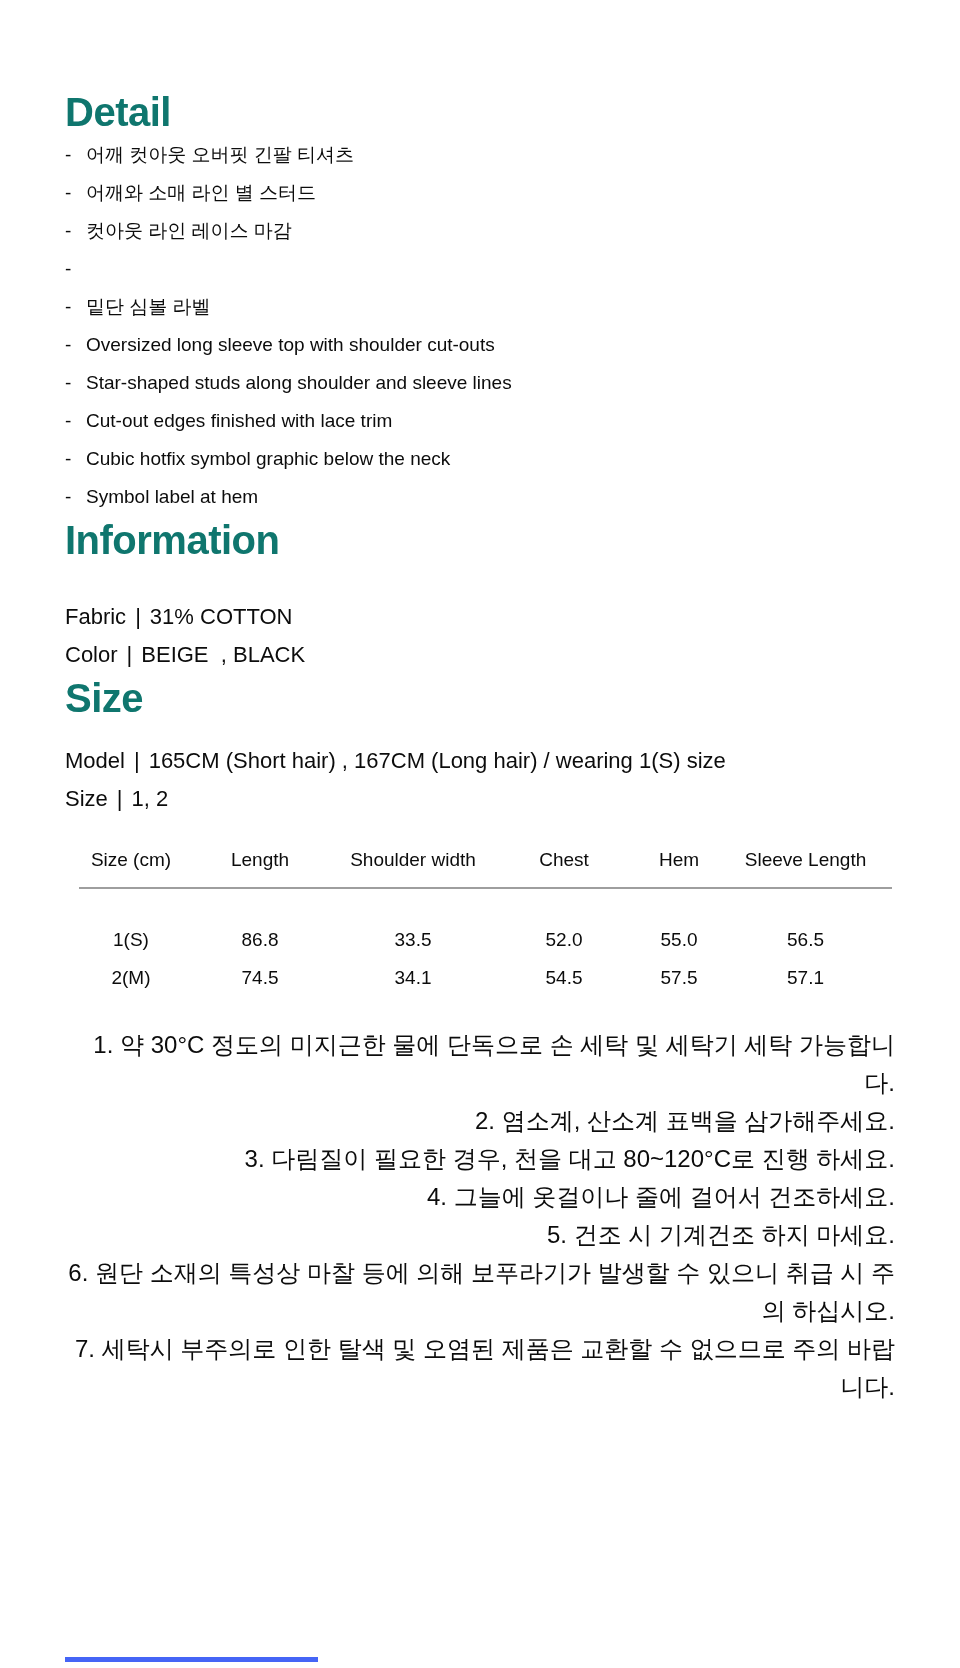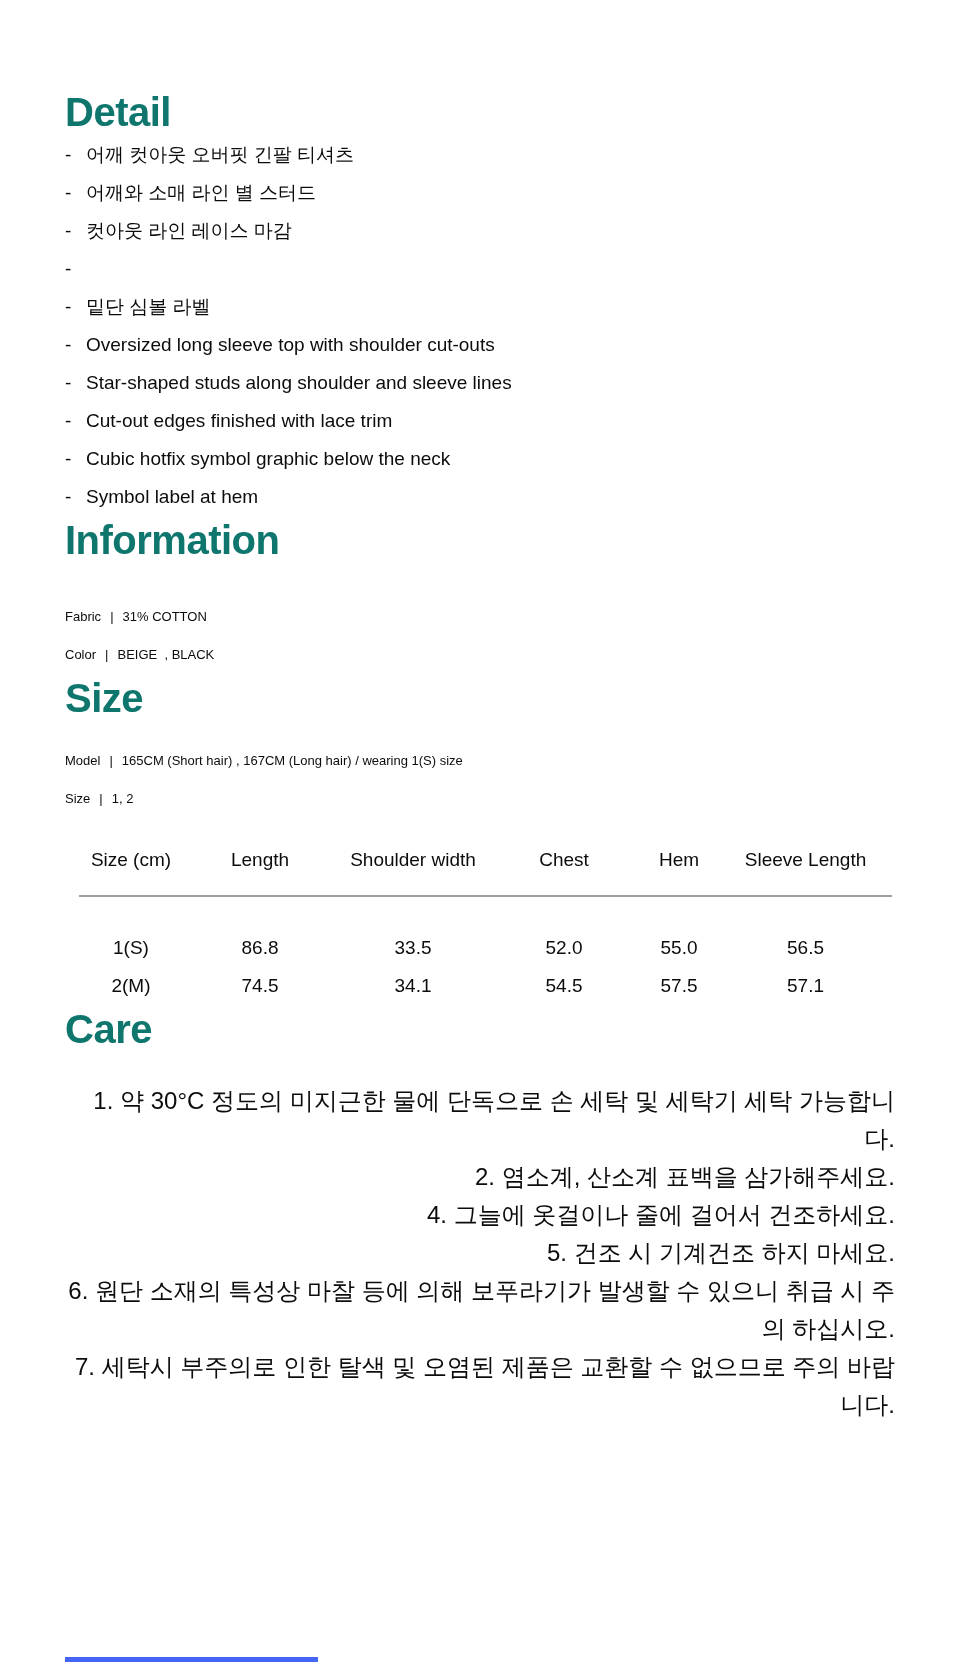--- a/index.html
+++ b/index.html
@@ -35,21 +35,21 @@
 
   .ko-bullets { margin-top: 46px; }
   .en-bullets { margin-top: 40px; }
 
   .info-heading { margin-top: 40px; }
   .kv-block { margin-top: 34px; }
   .kv-line {
     display: flex;
     align-items: center;
     column-gap: 9px;
-    font-size: 13px;
+    font-size: 22px;
     line-height: 38px;
     white-space: pre-wrap;
   }
 
   .size-heading { margin-top: 42px; }
   .size-lines { margin-top: 20px; }
 
   table.size-table {
     margin-top: 23px;
     margin-left: 14px;
@@ -60,21 +60,21 @@
   table.size-table th, table.size-table td {
     font-size: 19px;
     font-weight: 400;
     line-height: 38px;
     text-align: center;
     white-space: nowrap;
     padding: 0;
     overflow: visible;
   }
   table.size-table thead th {
-    padding-bottom: 16px;
+    padding-bottom: 8px;
     border-bottom: 2px solid #9e9e9e;
   }
   table.size-table tbody tr:first-child td { padding-top: 32px; }
 
   .care-heading { margin-top: 72px; }
   ol.care-list {
     list-style: none;
     margin: 29px 0 0 0;
     padding: 0;
   }
@@ -176,24 +176,24 @@
           <td>34.1</td>
           <td>54.5</td>
           <td>57.5</td>
           <td>57.1</td>
         </tr>
       </tbody>
     </table>
   </section>
 
   <section>
-    <h1 class="heading care-heading">Care</h1>
     <ol class="care-list">
       <li>1. 약 30°C 정도의 미지근한 물에 단독으로 손 세탁 및 세탁기 세탁 가능합니다.</li>
       <li>2. 염소계, 산소계 표백을 삼가해주세요.</li>
+      <li>3. 다림질이 필요한 경우, 천을 대고 80~120°C로 진행 하세요.</li>
       <li>4. 그늘에 옷걸이나 줄에 걸어서 건조하세요.</li>
       <li>5. 건조 시 기계건조 하지 마세요.</li>
       <li>6. 원단 소재의 특성상 마찰 등에 의해 보푸라기가 발생할 수 있으니 취급 시 주의 하십시오.</li>
       <li>7. 세탁시 부주의로 인한 탈색 및 오염된 제품은 교환할 수 없으므로 주의 바랍니다.</li>
     </ol>
   </section>
 
 </div>
 
 <div class="bottom-accent"></div>

